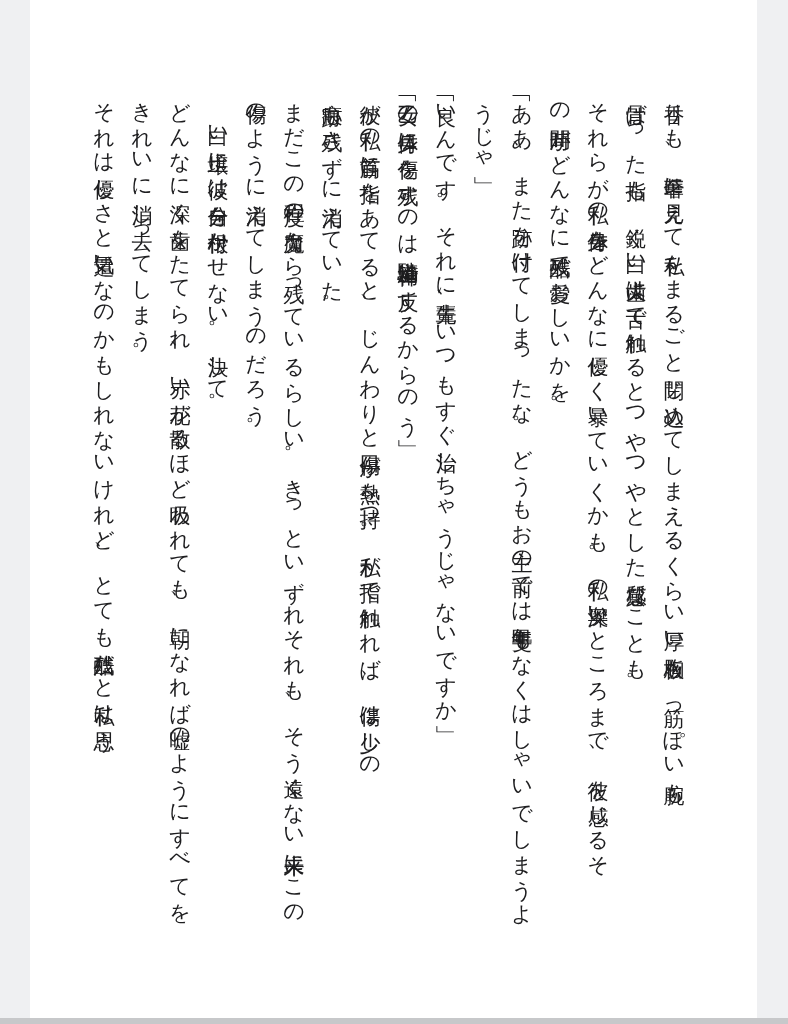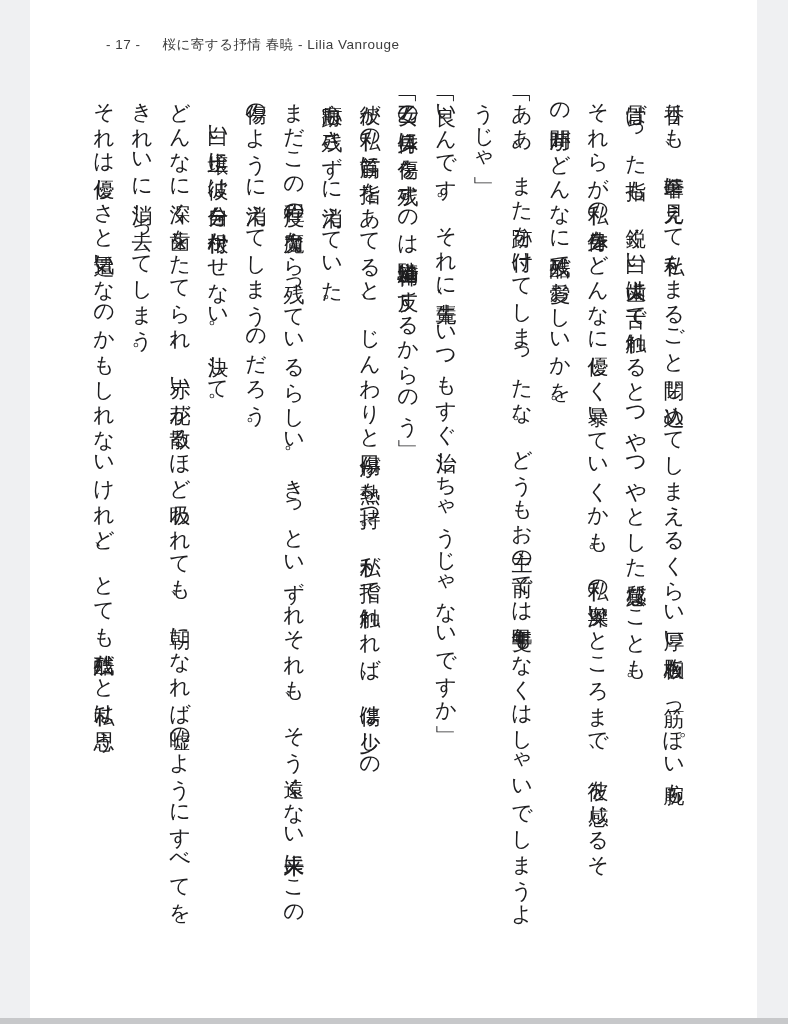--- a/index.html
+++ b/index.html
@@ -63,24 +63,20 @@
     padding: 0;
     white-space: pre-wrap;
   }
 </style>
 </head>
 <body>
 
 <div class="stage">
   <div class="page">
 
-    <div class="header">
-      <span>- 17 -</span>
-      <span>桜に寄する抒情 春暁 - Lilia Vanrouge</span>
-    </div>
 
     <div class="text-body">
       <p>香りも、華奢に見えて私をまるごと閉じ込めてしまえるくらい厚い胸板も、筋っぽい腕も。</p>
       <p>骨ばった指も、鋭く白い犬歯は舌で触れるとつやつやとした質感なことも。</p>
       <p>それらが私の身体をどんなに優しく暴いていくかも。私の奥深いところまで、彼を感じるそ</p>
       <p>の時間がどんなに残酷で愛おしいかを。</p>
       <p>「ああ、また跡を付けてしまったな。どうもお主の前では年甲斐もなくはしゃいでしまうよ</p>
       <p>うじゃ」</p>
       <p>「良いんです。それに先輩、いつもすぐ治しちゃうじゃないですか」</p>
       <p>「乙女の身体に傷を残すのは騎士道精神に反するからのう」</p>

